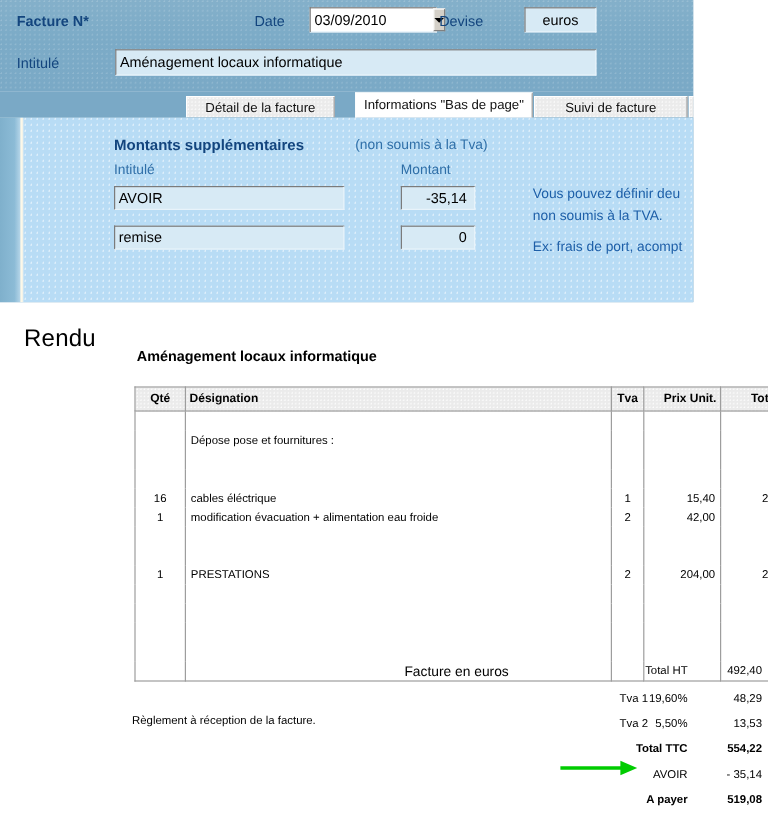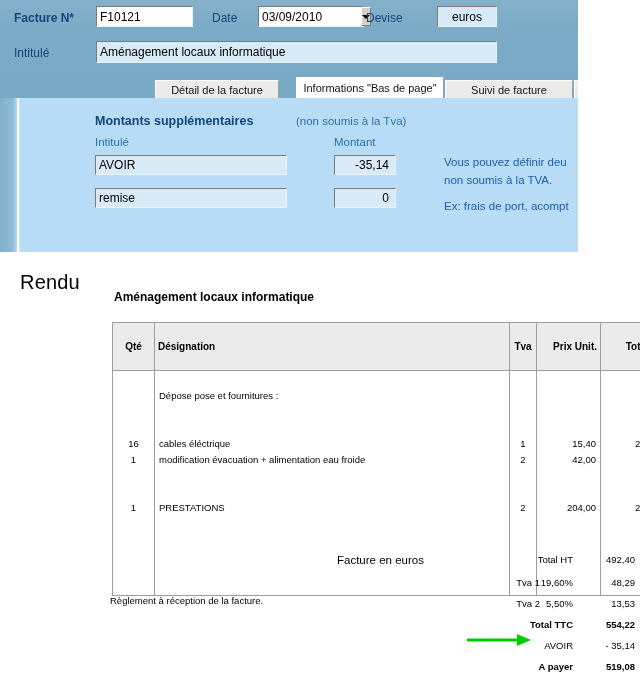--- a/index.html
+++ b/index.html
@@ -225,21 +225,21 @@
   }
   #invoice-table th {
     background: #ebebeb;
     background-image: radial-gradient(circle at 1px 1px, rgba(255,255,255,.95) 0.6px, transparent 0.7px);
     background-size: 3px 3px;
     border: 1px solid #9d9d9d;
     font-size: 10px;
     font-weight: bold;
     color: #000;
     height: 19px;
-    padding: 14px 3px;
+    padding: 0 3px;
   }
   #invoice-table td {
     border-left: 1px solid #9d9d9d;
     border-right: 1px solid #9d9d9d;
     height: 16px;
     padding: 0 4px;
     color: #000;
     vertical-align: middle;
   }
   #invoice-table tbody tr:last-child td { border-bottom: 1px solid #9d9d9d; }
@@ -297,23 +297,20 @@
   }
 </style>
 </head>
 <body>
 
 <div id="app-window">
 
   <div id="header-band">
     <div class="hdr-label bold" style="left:14px; top:11px;">Facture N*</div>
 
-    <div class="field white" id="facture-num-field">
-      <span>F10121</span>
-    </div>
 
     <div class="hdr-label" style="left:212px; top:11px;">Date</div>
 
     <div class="field white" id="date-field">
       <span id="date-text">03/09/2010</span>
       <span id="date-arrow-btn"></span>
     </div>
 
     <div class="hdr-label" style="left:366px; top:11px;">Devise</div>
 

